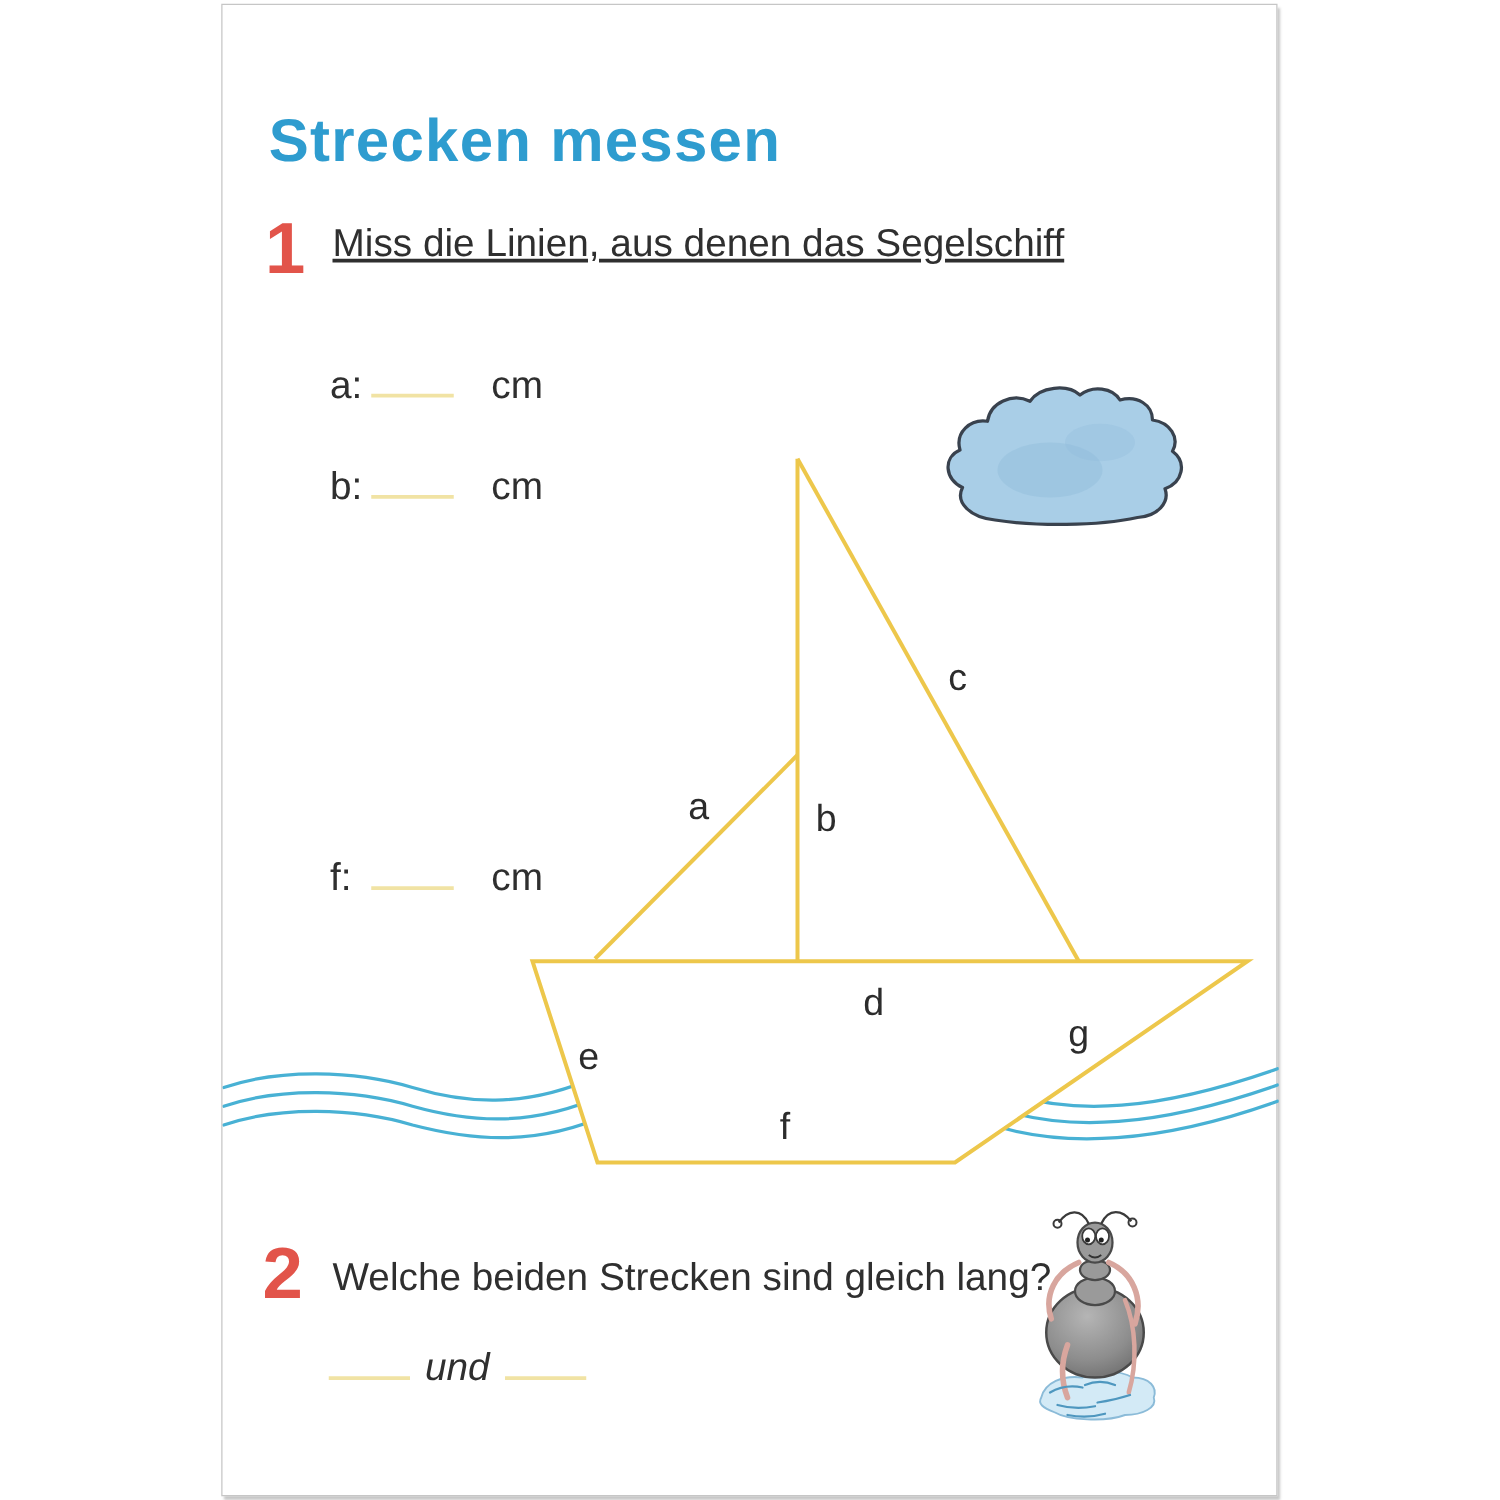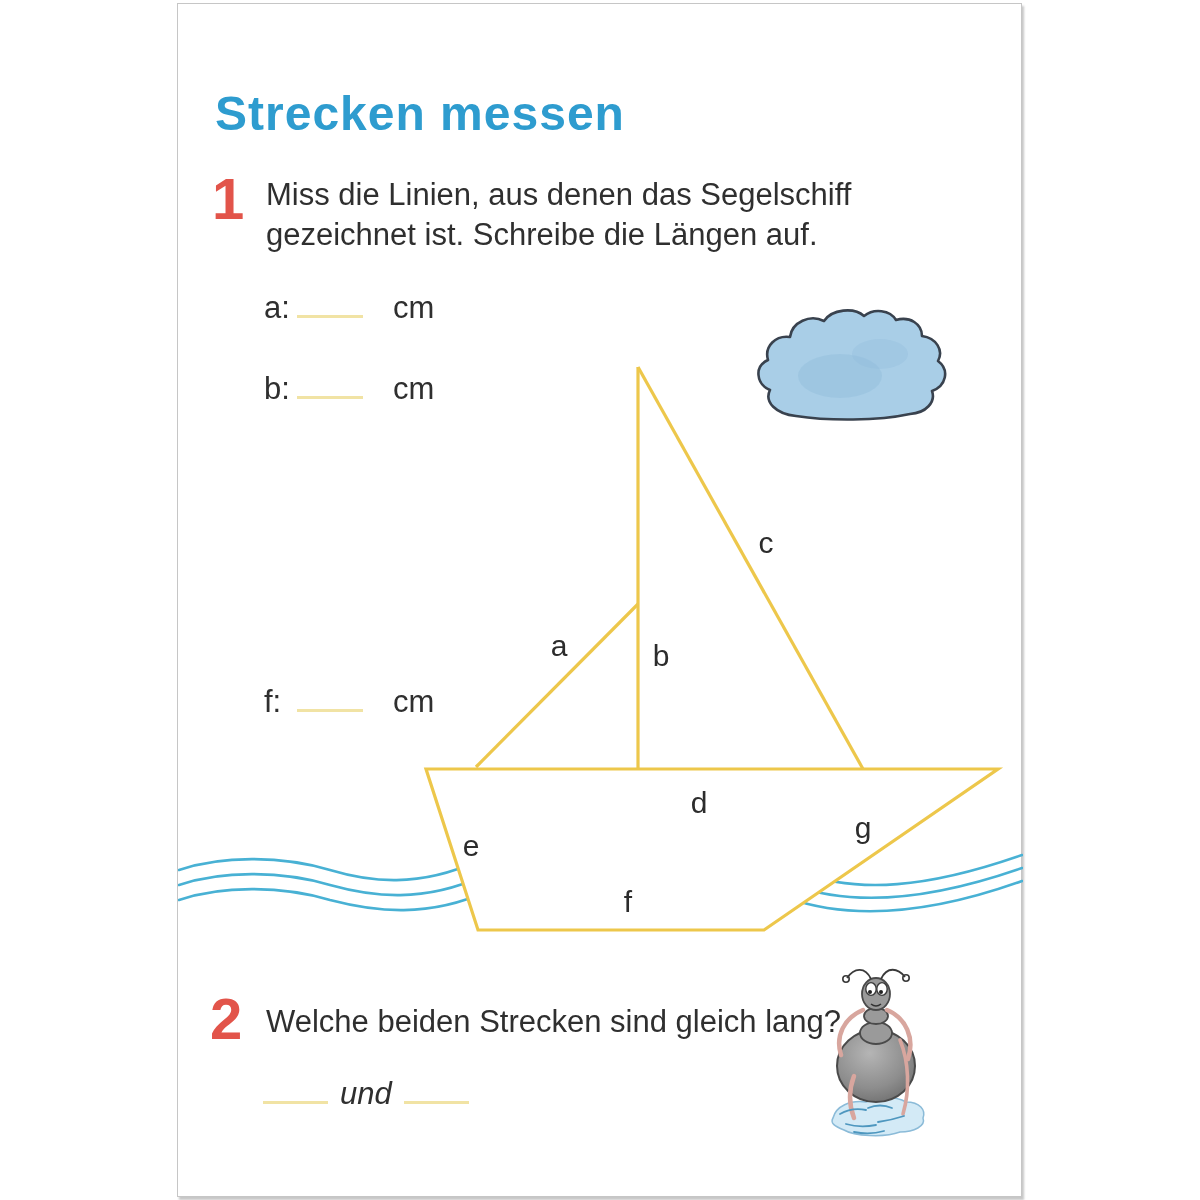--- a/index.html
+++ b/index.html
@@ -5,21 +5,21 @@
   html,body{margin:0;padding:0;background:#ffffff;}
   body{width:1200px;height:1200px;position:relative;font-family:"Liberation Sans",sans-serif;color:#2f2f2f;overflow:hidden;}
   .page{position:absolute;left:177px;top:3px;width:845px;height:1194px;background:#ffffff;
         border:1px solid #c6c6c6;box-sizing:border-box;
         box-shadow:2px 3px 2px rgba(130,130,130,.45);}
   .abs{position:absolute;}
   .title{left:37px;top:66px;font-size:48px;font-weight:700;color:#2e9ccf;letter-spacing:1px;margin-top:16px;}
   .task-num{font-size:58px;font-weight:700;color:#e2544a;line-height:1;}
   .num1{left:34px;top:166px;}
   .num2{left:32px;top:986px;}
-  .instr{left:88px;top:171px;font-size:31px;line-height:40px;color:#2f2f2f;}
+  .instr{left:88px;top:171px;font-size:31px;line-height:40px;color:#2f2f2f;text-decoration:underline;}
   .q2{left:88px;top:1000px;font-size:31px;color:#2f2f2f;text-align:center;}
   .mrow{left:86px;height:42px;font-size:31px;white-space:nowrap;}
   .mlabel{display:inline-block;width:33px;}
   .mblank{display:inline-block;width:66px;height:24px;border-bottom:3px solid #f1e3a4;margin:0 10px 0 0;}
   .munit{display:inline-block;margin-left:20px;}
   .answer-line{left:85px;top:1072px;font-size:31px;white-space:nowrap;font-style:italic;}
   .answer-line .mblank{width:65px;margin:0 12px;}
   .answer-line .mblank:first-child{margin-left:0;}
   .blabel{font-size:30px;color:#2c2c2c;transform:translate(-50%,-50%);}
   svg.art{position:absolute;left:0;top:0;}
@@ -27,21 +27,20 @@
 </head>
 <body>
 
 <div class="page">
 
   <div class="abs title">Strecken messen</div>
 
   <div class="abs task-num num1">1</div>
   <div class="abs instr">
     <div>Miss die Linien, aus denen das Segelschiff</div>
-    <div>gezeichnet ist. Schreibe die Längen auf.</div>
   </div>
 
   <div class="abs mrow" style="top:286px">
     <span class="mlabel">a:</span><span class="mblank"></span><span class="munit">cm</span>
   </div>
   <div class="abs mrow" style="top:367px">
     <span class="mlabel">b:</span><span class="mblank"></span><span class="munit">cm</span>
   </div>
   <div class="abs mrow" style="top:680px">
     <span class="mlabel">f:</span><span class="mblank"></span><span class="munit">cm</span>

